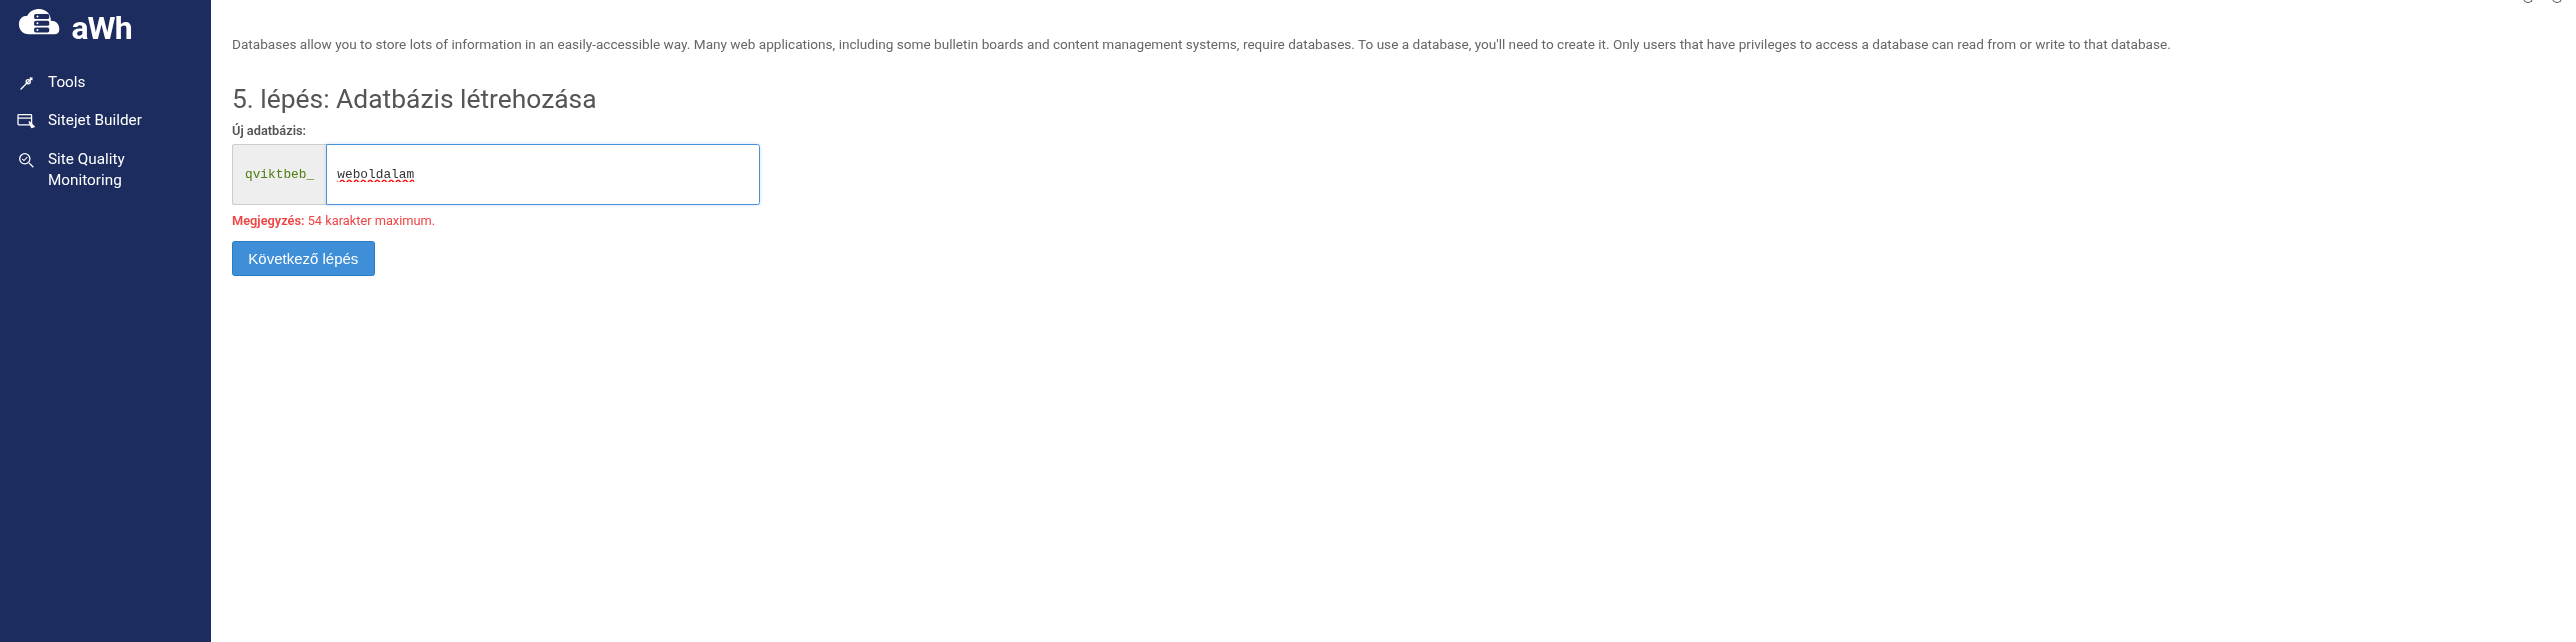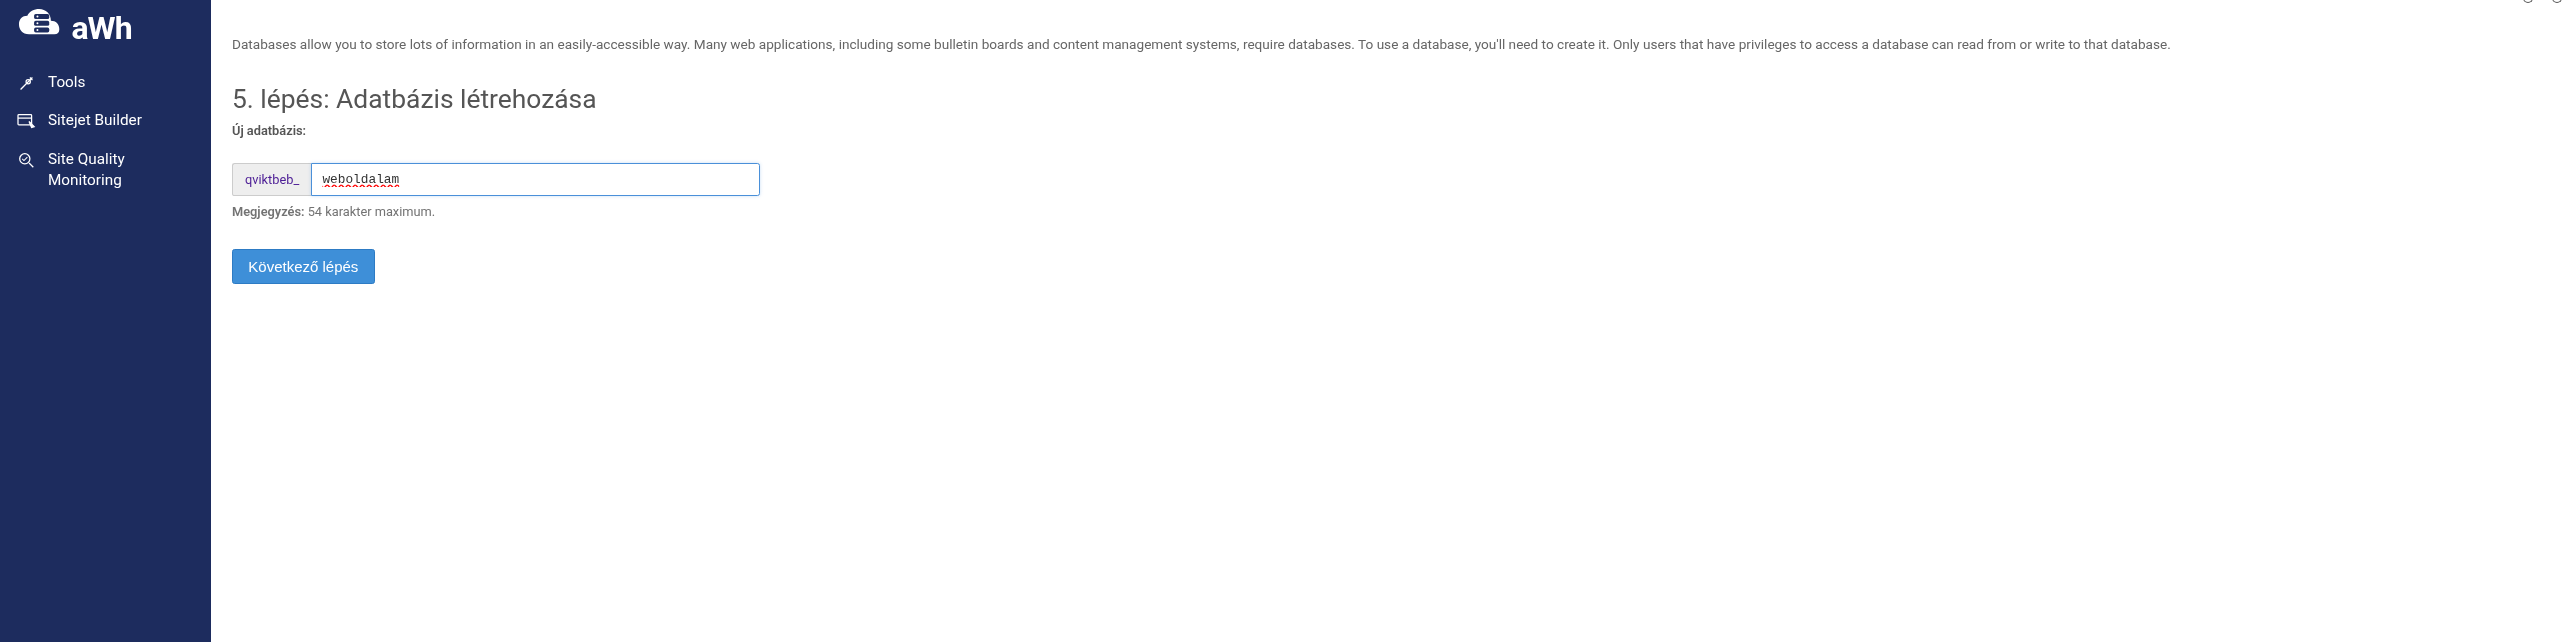--- a/index.html
+++ b/index.html
@@ -120,61 +120,62 @@
       font-size: 26.4px;
       font-weight: 400;
       color: #555;
       margin-bottom: 8.5px;
     }
     
     .field-label {
       font-size: 12.8px;
       font-weight: 600;
       color: #555;
-      margin-bottom: 25px;
+      margin-bottom: 6px;
       display: block;
     }
     
     .input-group {
       display: flex;
       align-items: stretch;
       margin-bottom: 8.5px;
       max-width: 528px;
     }
     
     .input-prefix {
       background: #eee;
       border: 0.9px solid #ccc;
       border-right: none;
-      padding: 8px 12px;
-      font-size: 12.8px;
-      color: #4c1d95;
+      padding: 22px 12px;
+      font-size: 12.8px;
+      color: #4d7c0f;
       border-radius: 2.6px 0 0 2.6px;
       display: flex;
       align-items: center;
+      font-family: Liberation Mono, monospace;
     }
     
     .text-input {
       flex: 1;
       border: 0.9px solid #4a90d9;
       padding: 6.8px 10.2px;
       font-size: 12.8px;
       color: #333;
       border-radius: 0 2.6px 2.6px 0;
       outline: none;
       box-shadow: 0 0 3.4px rgba(74,144,217,0.3);
       text-decoration: underline wavy red;
       text-decoration-skip-ink: none;
       font-family: Liberation Mono, monospace;
     }
     
     .note {
       font-size: 12.8px;
-      color: #737373;
-      margin-bottom: 30px;
+      color: #ef4444;
+      margin-bottom: 13px;
     }
     
     .note-label {
       font-weight: 600;
     }
     
     .btn-primary {
       background: #3e8fd8;
       color: #fff;
       border: 0.9px solid #2d7bc4;

